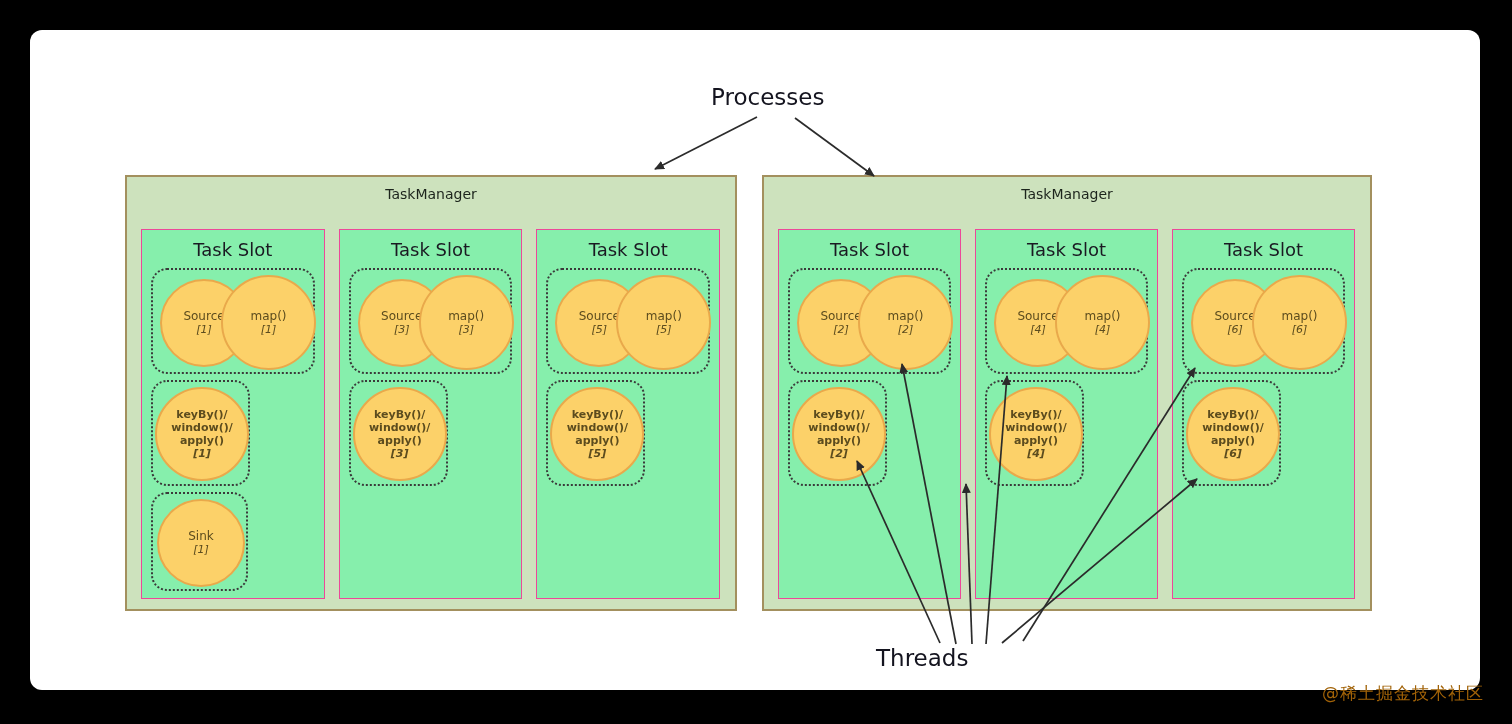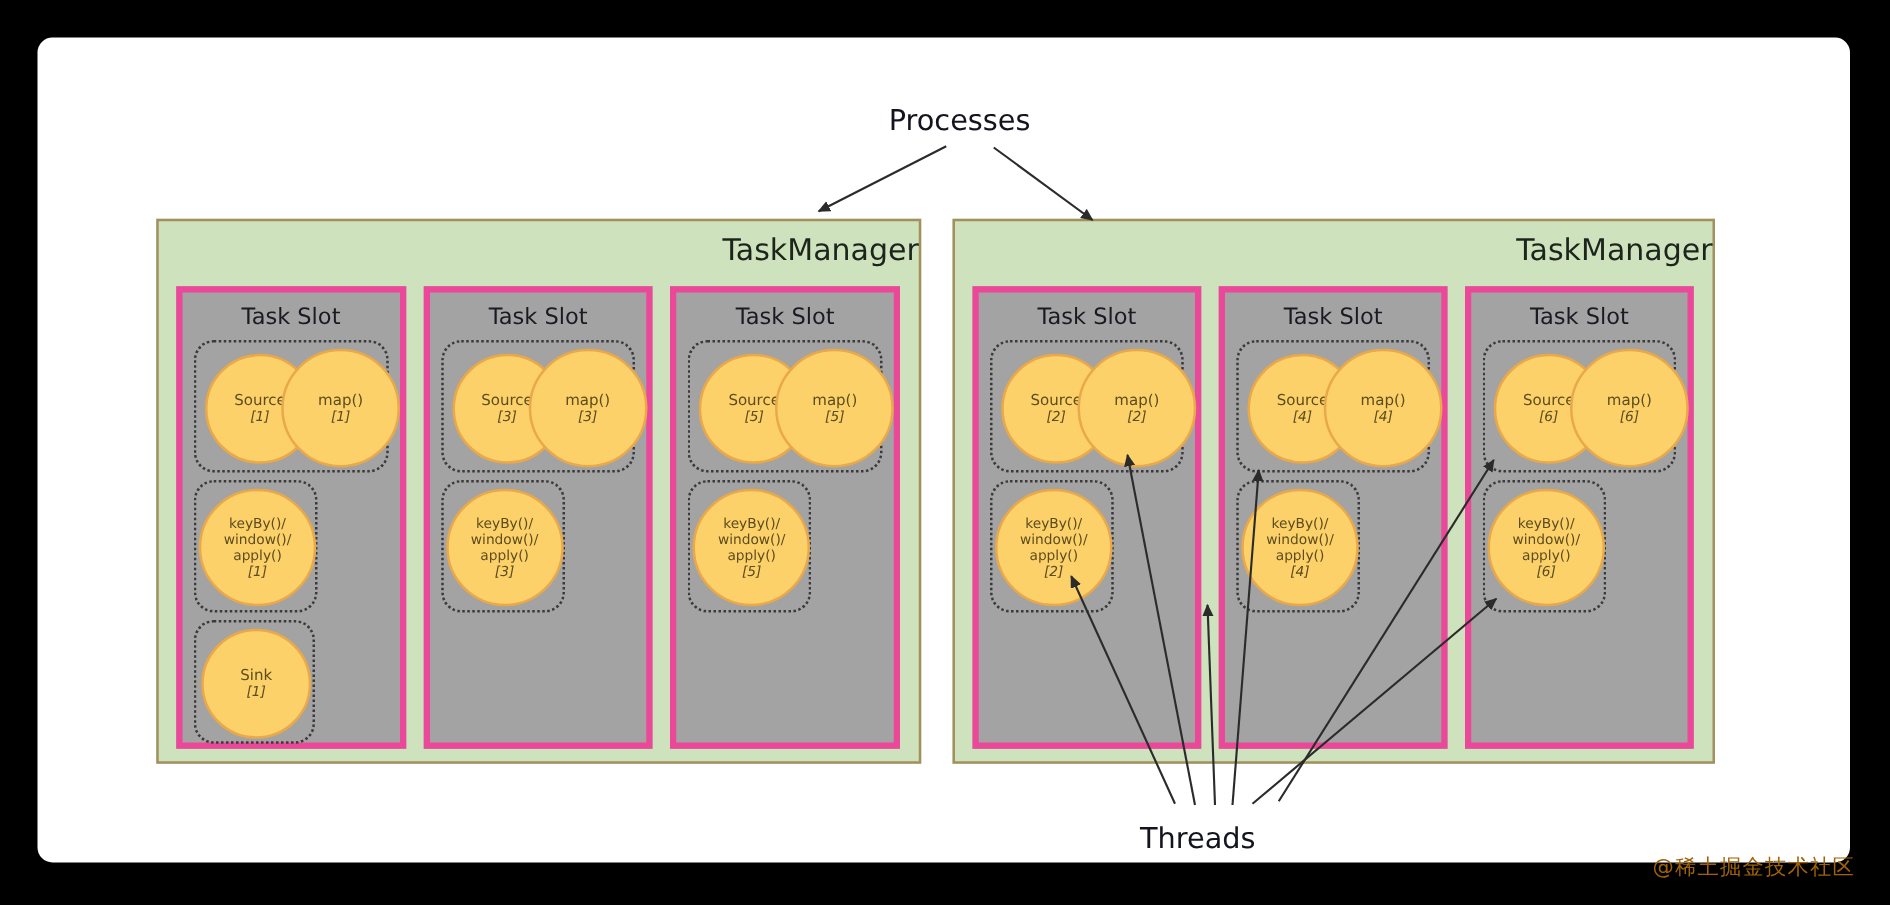--- a/index.html
+++ b/index.html
@@ -2,31 +2,31 @@
 <html><head>
 <meta charset="utf-8">
 <style>
   html,body{margin:0;padding:0;background:#000;}
   .stage{position:relative;width:1512px;height:724px;background:#000;overflow:hidden;
          font-family:"DejaVu Sans","Liberation Sans",sans-serif;}
   .card{position:absolute;left:30px;top:30px;width:1450px;height:660px;background:#ffffff;
         border-radius:12px;z-index:1;}
   .float-label{position:absolute;z-index:8;font-size:23px;color:#14141f;}
   .lbl-processes{left:711px;top:84px;}
-  .lbl-threads{left:912px;top:645px;margin-top:13px;}
+  .lbl-threads{left:876px;top:645px;}
   .tm{position:absolute;background:#cde2bd;border:2px solid #a3905e;z-index:2;box-sizing:border-box;}
   .tm1{left:125px;top:175px;width:612px;height:436px;}
   .tm2{left:762px;top:175px;width:610px;height:436px;}
-  .tm-title{text-align:right;padding-top:9px;font-size:24px;font-weight:500;color:#1c241c;}
+  .tm-title{text-align:center;padding-top:9px;font-size:14px;font-weight:500;color:#1c241c;}
   .slots{position:absolute;top:52px;left:14px;right:15px;bottom:10px;display:flex;gap:14px;}
-  .slot{flex:1;background:#a3a3a3;border:5px solid #ec4899;box-sizing:border-box;position:relative;}
+  .slot{flex:1;background:#86efac;border:1px solid #ec4899;box-sizing:border-box;position:relative;}
   .slot-title{text-align:center;margin-top:9px;font-size:18px;font-weight:500;color:#1a1a22;}
   .group{border:2px dotted #3a3a3a;border-radius:16px;box-sizing:border-box;position:relative;}
   .group-sm{margin:8px 9px 0 9px;height:106px;}
-  .group-kb{margin:6px 0 0 9px;width:99px;height:106px;}
+  .group-kb{margin:6px 0 0 9px;width:99px;height:106px;font-weight:bold;}
   .group-sink{margin:6px 0 0 9px;width:97px;height:99px;}
   .circle{position:absolute;border-radius:50%;background:#fcd169;border:2px solid #e9a94b;
           display:flex;flex-direction:column;align-items:center;justify-content:center;
           text-align:center;color:#5c4c1e;font-size:12px;line-height:14px;box-sizing:border-box;}
   .circle .sub{font-style:italic;font-size:11px;}
   .c-source{left:7px;top:9px;width:88px;height:88px;z-index:1;}
   .c-map{left:68px;top:5px;width:95px;height:95px;z-index:2;text-align:right;}
   .c-kb{left:2px;top:5px;width:94px;height:94px;font-size:11px;line-height:13px;}
   .c-sink{left:4px;top:5px;width:88px;height:88px;}
   .circle span{display:block;}

